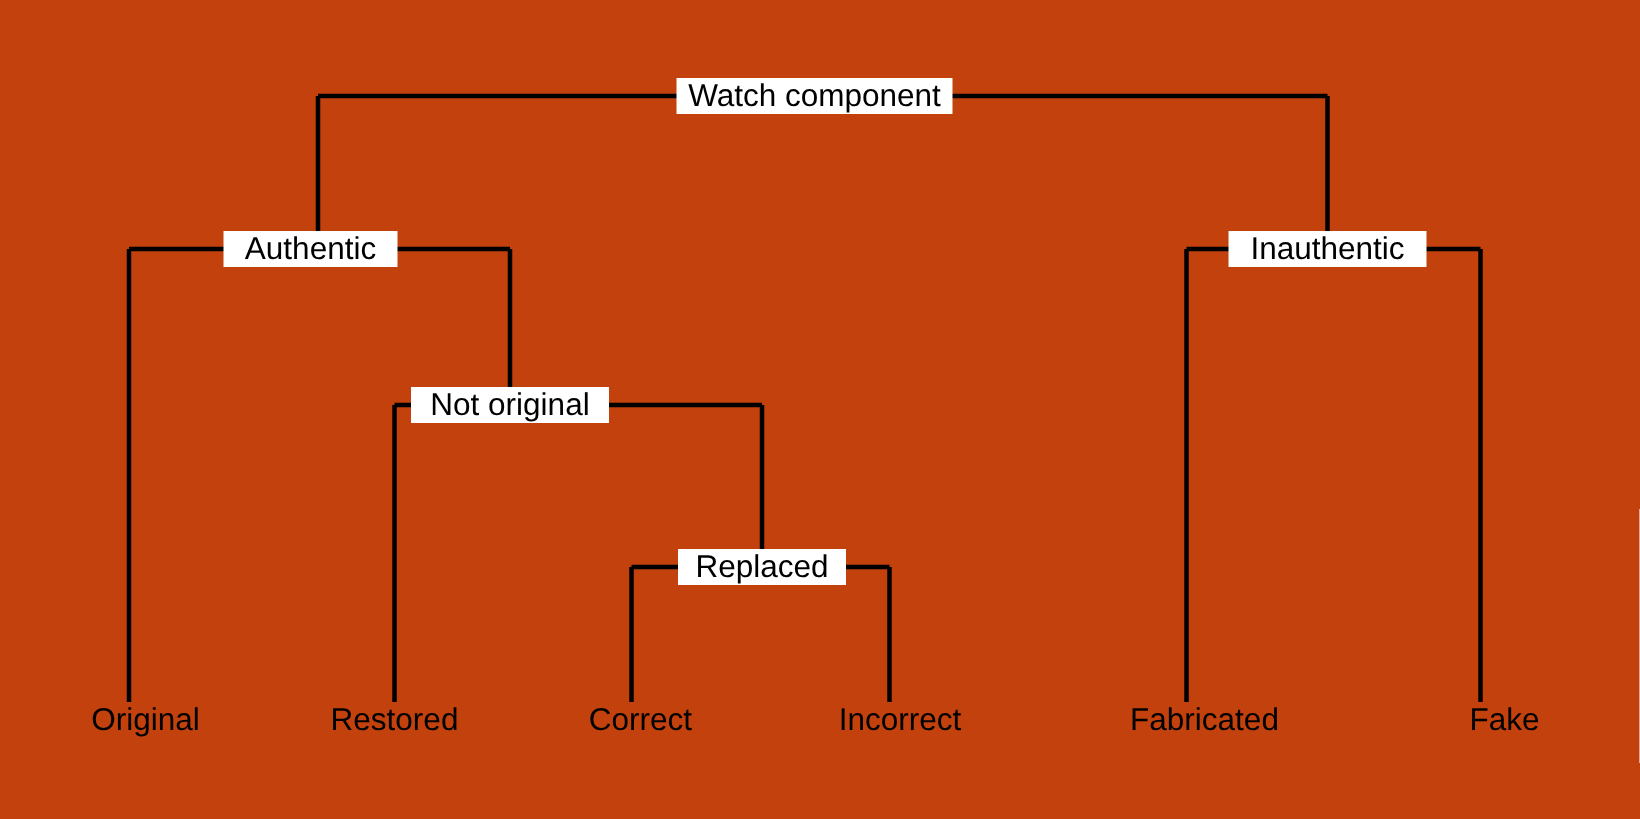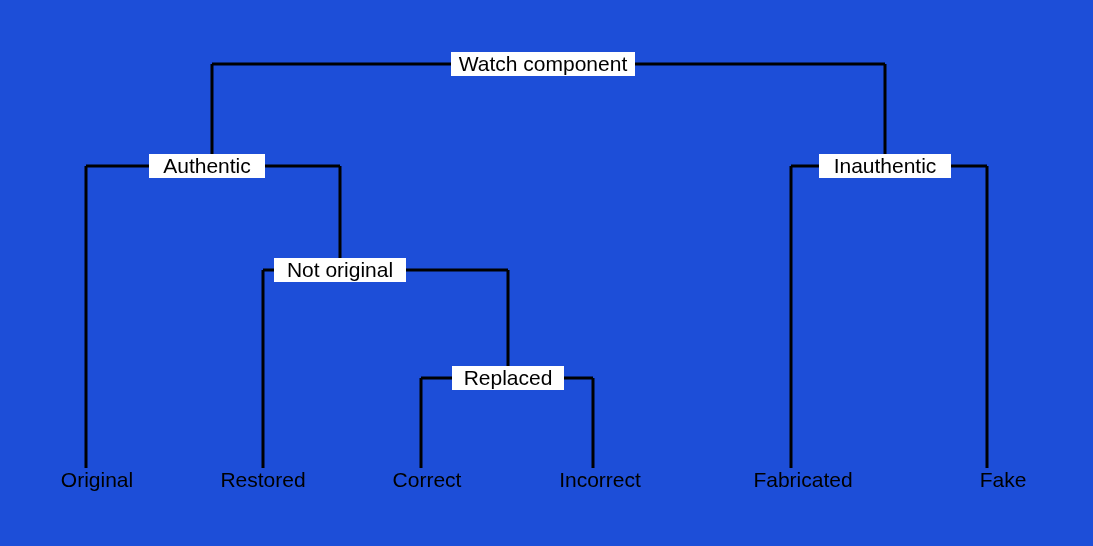--- a/index.html
+++ b/index.html
@@ -8,21 +8,21 @@
     padding: 0;
     background: #ffffff;
   }
   body {
     font-family: "Liberation Sans", sans-serif;
   }
   #diagram-root {
     position: relative;
     width: 1093px;
     height: 546px;
-    background: #1d4ed8;
+    background: #c2410c;
     overflow: hidden;
   }
   svg#tree-svg {
     display: block;
     width: 1093px;
     height: 546px;
   }
   .edge-line {
     stroke: #000000;
     stroke-width: 3;

